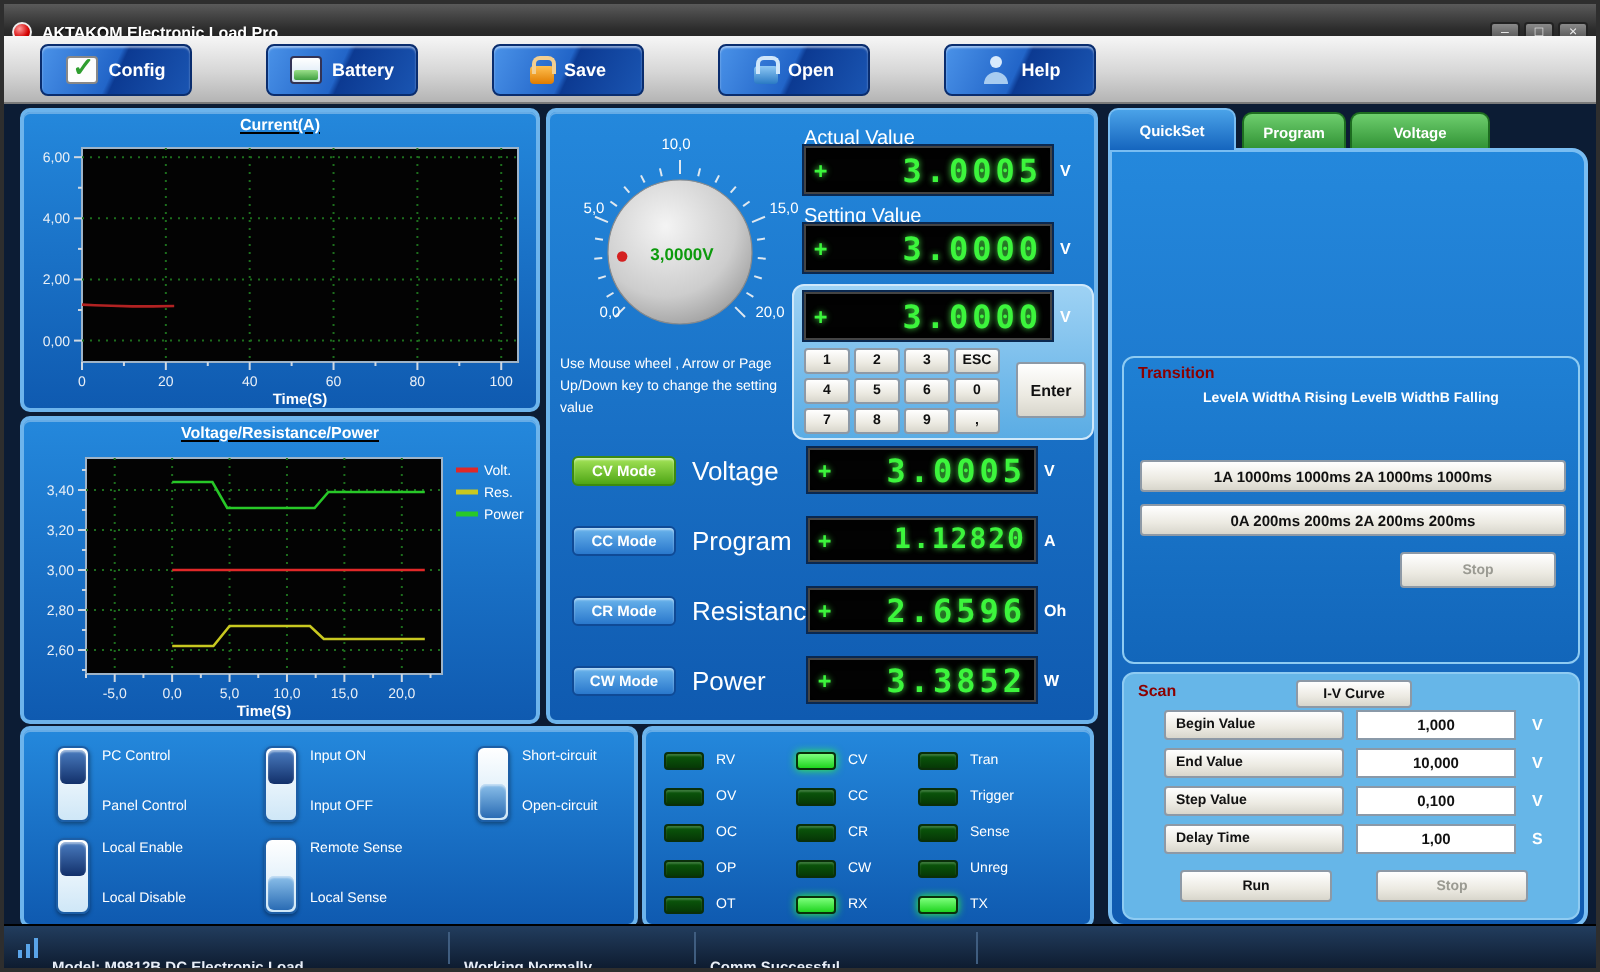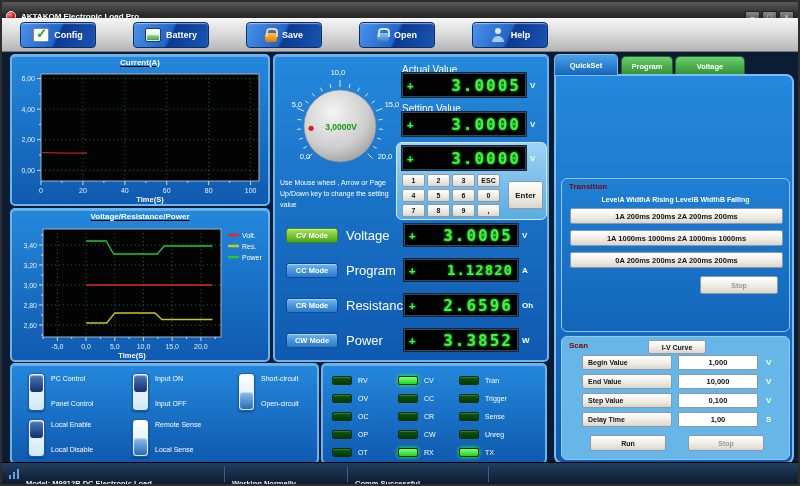--- a/index.html
+++ b/index.html
@@ -473,21 +473,20 @@
     <div class="tab active" style="left:0;width:64px">QuickSet</div>
     <div class="tab" style="left:67px;top:2px;width:52px">Program</div>
     <div class="tab" style="left:121px;top:2px;width:70px">Voltage</div>
 
     <div class="rpage">
 
 
       <div class="group" style="left:5px;top:102px;height:154px">
         <span class="gtitle" style="left:7px;top:3px">Transition</span>
         <div class="thead">LevelA WidthA Rising LevelB WidthB Falling</div>
-        <div class="gbtn tbtnw" style="top:29px">1A 200ms 200ms 2A 200ms 200ms</div>
         <div class="gbtn tbtnw" style="top:51px">1A 1000ms 1000ms 2A 1000ms 1000ms</div>
         <div class="gbtn tbtnw" style="top:73px">0A 200ms 200ms 2A 200ms 200ms</div>
         <div class="gbtn disabled" style="position:absolute;left:138px;top:97px;width:78px;height:18px">Stop</div>
       </div>
 
       <div class="group light" style="left:5px;top:260px;height:124px">
         <span class="gtitle" style="left:7px;top:4px">Scan</span>
         <div class="gbtn" style="position:absolute;left:86px;top:3px;width:58px;height:14px">I-V Curve</div>
         <div class="gbtn" style="position:absolute;left:20px;top:18px;width:90px;height:15px;justify-content:flex-start;padding-left:5px">Begin Value</div>
         <div class="scanval" style="left:116px;top:18px">1,000</div>

